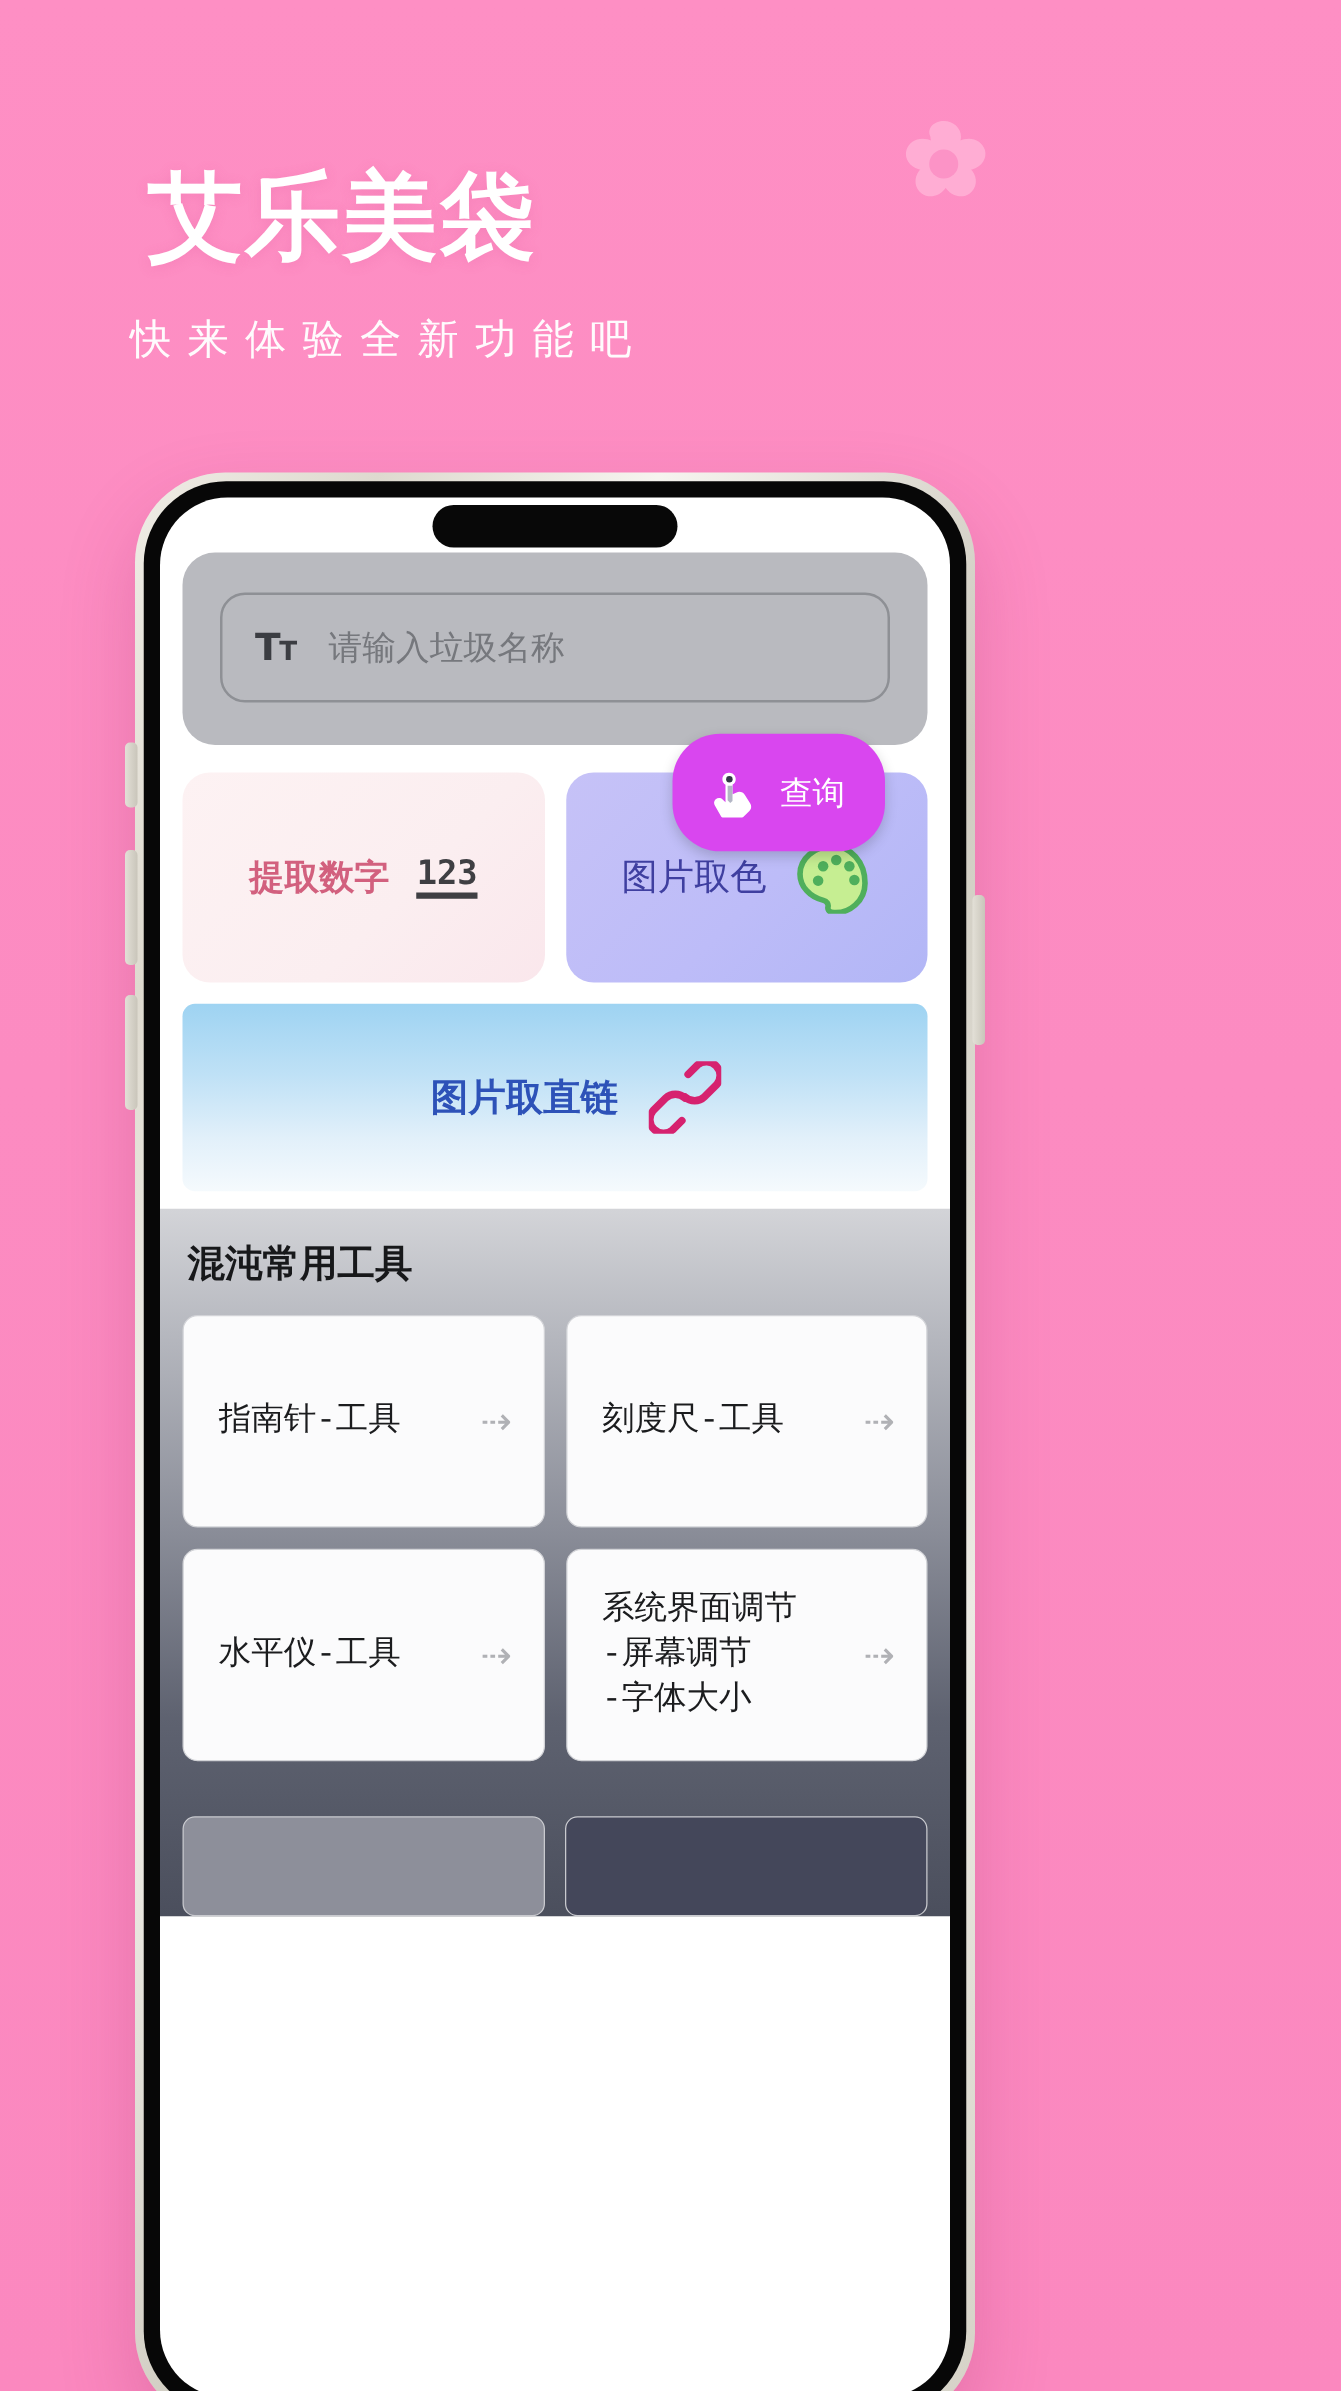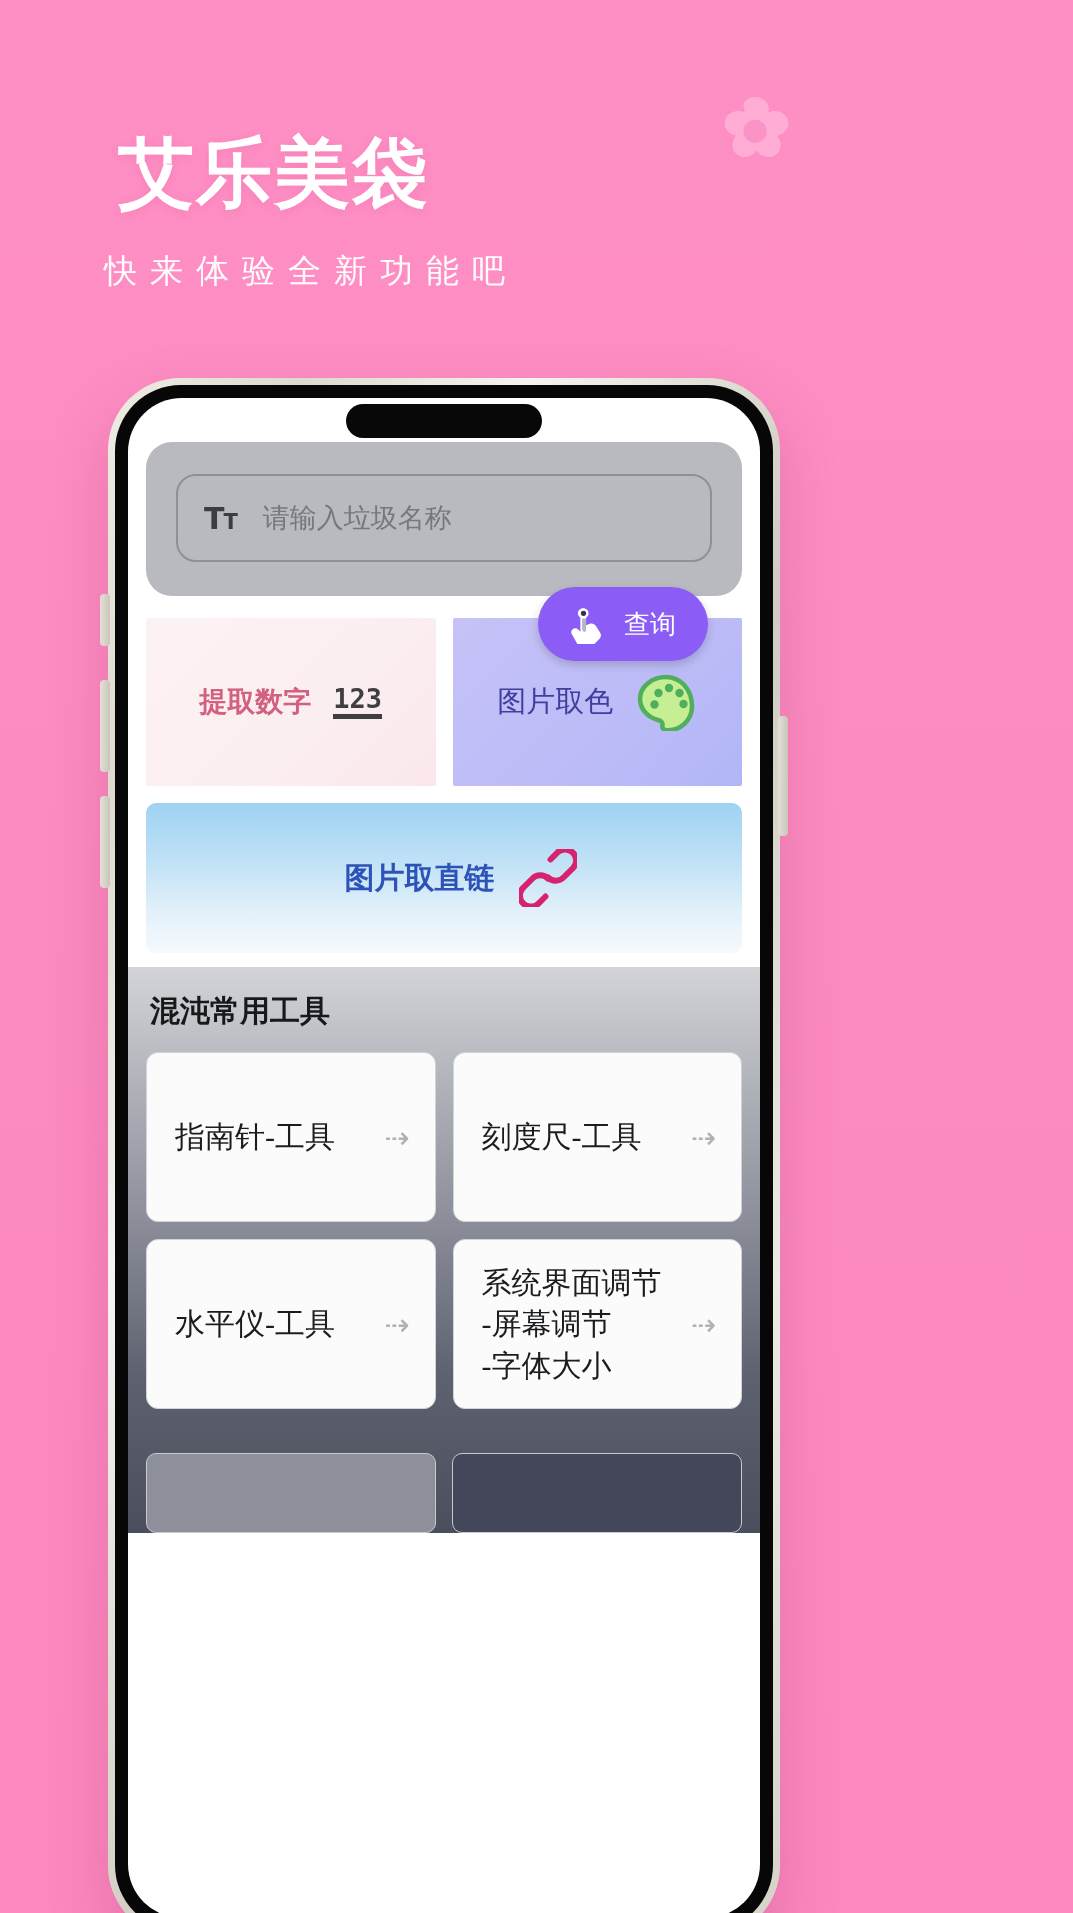--- a/index.html
+++ b/index.html
@@ -101,33 +101,33 @@
   }
   #tt-icon {
     font-weight:bold; color:#3b3d42; font-size:30px; letter-spacing:-1px;
     font-family:"DejaVu Sans","Liberation Sans",sans-serif; white-space:nowrap;
   }
   #tt-icon small { font-size:21px; }
   #search-placeholder { color:#76787d; font-size:27px; font-family:"DejaVu Sans",sans-serif; }
 
   #query-btn {
     position:absolute; right:34px; top:145px;
-    height:74px; min-width:170px;
-    background:#8b5cf6;
+    height:94px; min-width:170px;
+    background:#d946ef;
     border-radius:38px;
     display:flex; align-items:center; justify-content:center; gap:18px;
     padding:0 30px;
     box-shadow:0 4px 10px rgba(0,0,0,.18);
   }
   #query-label { color:#fff; font-size:26px; font-family:"DejaVu Sans",sans-serif; }
 
   
   #feature-row { display:flex; gap:17px; margin:22px 18px 0 18px; }
   .feature-card {
-    flex:1; height:168px; border-radius:2px;
+    flex:1; height:168px; border-radius:22px;
     display:flex; align-items:center; justify-content:center; gap:22px;
   }
   #card-extract-number {
     background:linear-gradient(135deg,#fdf2f3 0%,#fbeef0 60%,#fae7ec 100%);
   }
   #card-extract-number .card-label { color:#d2607e; font-size:28px; font-weight:bold; }
   #num-icon {
     font-family:"DejaVu Sans Mono","Liberation Mono",monospace;
     font-size:27px; font-weight:bold; color:#3f3f43;
     border-bottom:5px solid #3f3f43; padding-bottom:2px; line-height:1;
@@ -153,21 +153,21 @@
     font-size:30px; font-weight:bold; color:#17181a;
     font-family:"DejaVu Sans",sans-serif; margin:2px 0 20px 4px;
   }
   #tools-grid { display:grid; grid-template-columns:1fr 1fr; gap:17px 17px; }
   .tool-card {
     background:#fbfbfc; border:1px solid #d2d3d7;
     border-radius:12px; height:170px;
     display:flex; align-items:center; justify-content:space-between;
     padding:0 26px 0 28px;
   }
-  .tool-label { font-size:30px; color:#1b1c1e; line-height:1.38; font-family:Liberation Serif, serif; }
+  .tool-label { font-size:26px; color:#1b1c1e; line-height:1.38; font-family:Liberation Mono, monospace; }
   .tool-arrow { color:#b0b1b5; font-size:30px; letter-spacing:-1px; white-space:nowrap; }
 
   #tools-bottom-strip { display:flex; gap:16px; margin-top:44px; }
   .stub-card { height:80px; border-radius:10px; border:1px solid #c9cacf; flex:1; }
   #stub-left { background:#8d8f9a; }
   #stub-right { background:#44475a; }
 </style>
 </head>
 <body>
 

